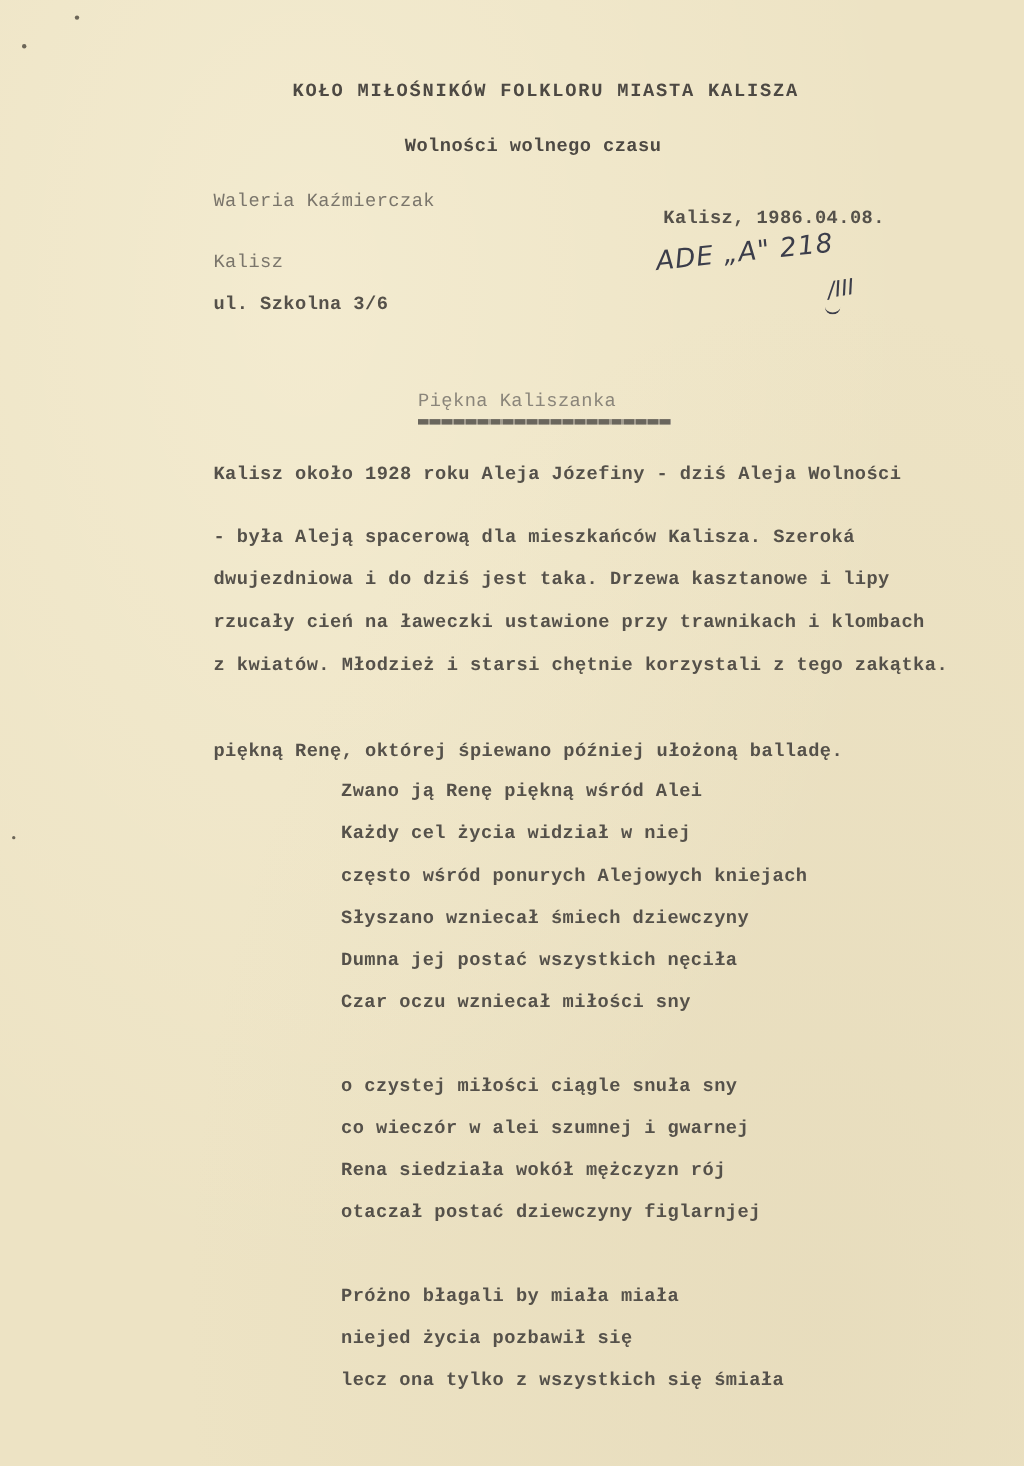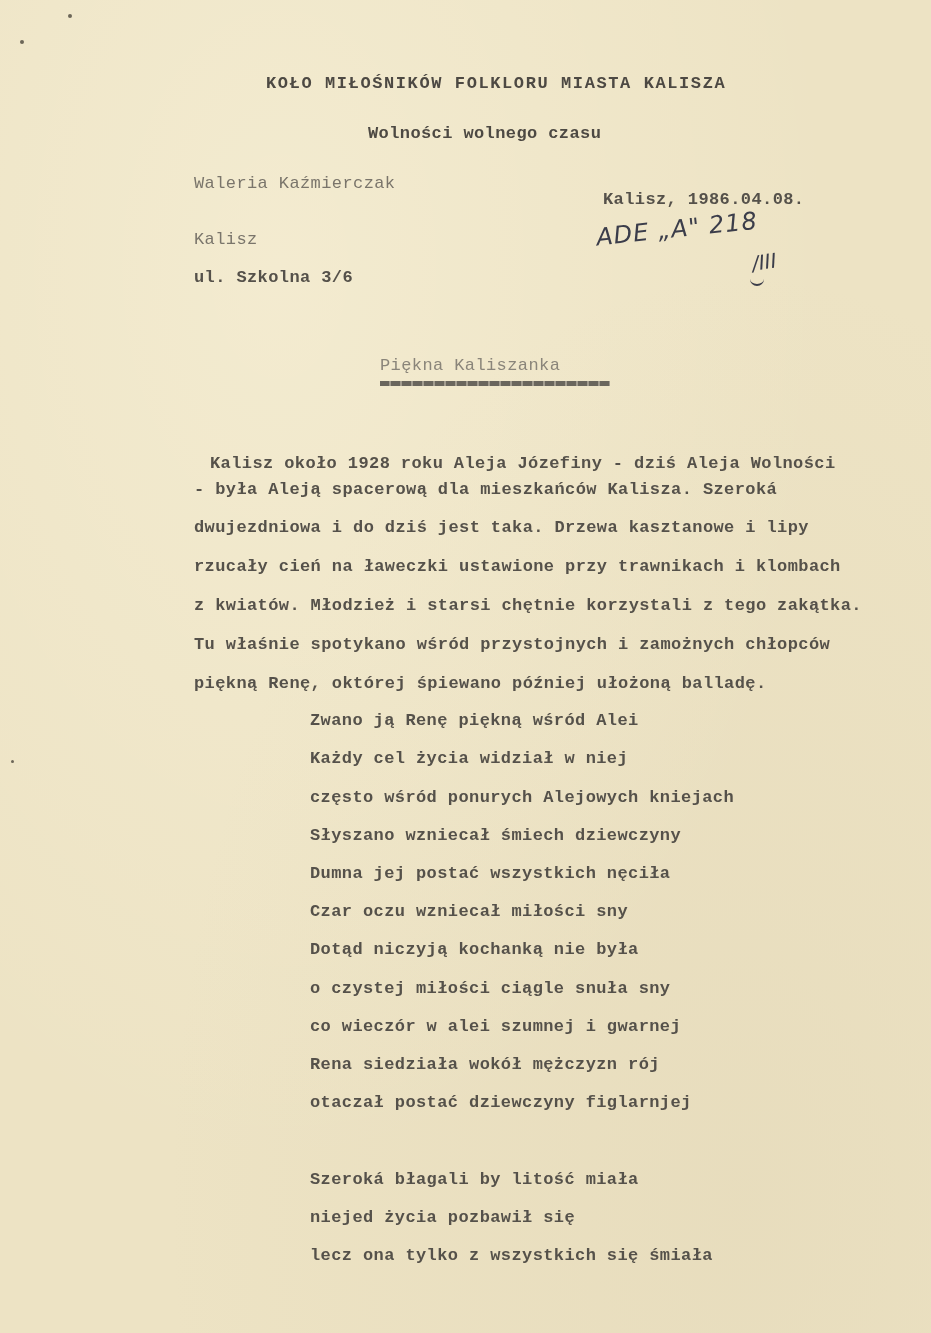--- a/index.html
+++ b/index.html
@@ -59,39 +59,37 @@
 
   <div class="tw date">Kalisz, 1986.04.08.</div>
 
   <div class="sig">ADE „A" 218</div>
   <div class="sig-frac">/III</div>
   <div class="sig-curve"></div>
 
   <div class="tw title">Piękna Kaliszanka</div>
   <div class="title-underline"></div>
 
-  <div class="tw para" style="top:454px;margin-left:16px;">Kalisz około 1928 roku Aleja Józefiny - dziś Aleja Wolności</div>
+  <div class="tw para" style="top:422px;">Kalisz około 1928 roku Aleja Józefiny - dziś Aleja Wolności</div>
   <div class="tw para" style="top:480px;">- była Aleją spacerową dla mieszkańców Kalisza. Szeroká</div>
   <div class="tw para" style="top:518px;">dwujezdniowa i do dziś jest taka. Drzewa kasztanowe i lipy</div>
   <div class="tw para" style="top:557px;">rzucały cień na ławeczki ustawione przy trawnikach i klombach</div>
   <div class="tw para" style="top:596px;">z kwiatów. Młodzież i starsi chętnie korzystali z tego zakątka.</div>
-  <div class="tw para" style="top:635px;">Tu właśnie spotykano wśród przystojnych i zamożnych chłopców</div>
   <div class="tw para" style="top:674px;">piękną Renę, októrej śpiewano później ułożoną balladę.</div>
 
   <div class="tw verse" style="top:711px;">Zwano ją Renę piękną wśród Alei</div>
   <div class="tw verse" style="top:749px;">Każdy cel życia widział w niej</div>
   <div class="tw verse" style="top:788px;">często wśród ponurych Alejowych kniejach</div>
   <div class="tw verse" style="top:826px;">Słyszano wzniecał śmiech dziewczyny</div>
   <div class="tw verse" style="top:864px;">Dumna jej postać wszystkich nęciła</div>
   <div class="tw verse" style="top:902px;">Czar oczu wzniecał miłości sny</div>
-  <div class="tw verse" style="top:940px;">Dotąd niczyją kochanką nie była</div>
   <div class="tw verse" style="top:979px;">o czystej miłości ciągle snuła sny</div>
   <div class="tw verse" style="top:1017px;">co wieczór w alei szumnej i gwarnej</div>
   <div class="tw verse" style="top:1055px;">Rena siedziała wokół mężczyzn rój</div>
   <div class="tw verse" style="top:1093px;">otaczał postać dziewczyny figlarnjej</div>
-  <div class="tw verse" style="top:1170px;">Szeroká błagali by litość miała</div>
+  <div class="tw verse" style="top:1170px;">Próżno błagali by miała miała</div>
   <div class="tw verse" style="top:1208px;">niejed życia pozbawił się</div>
   <div class="tw verse" style="top:1246px;">lecz ona tylko z wszystkich się śmiała</div>
 
   <div class="dot" style="left:68px; top:14px;"></div>
   <div class="dot" style="left:20px; top:40px;"></div>
   <div class="dot" style="left:11px; top:760px; width:3px; height:3px;"></div>
 </div>
 
 </body></html>

